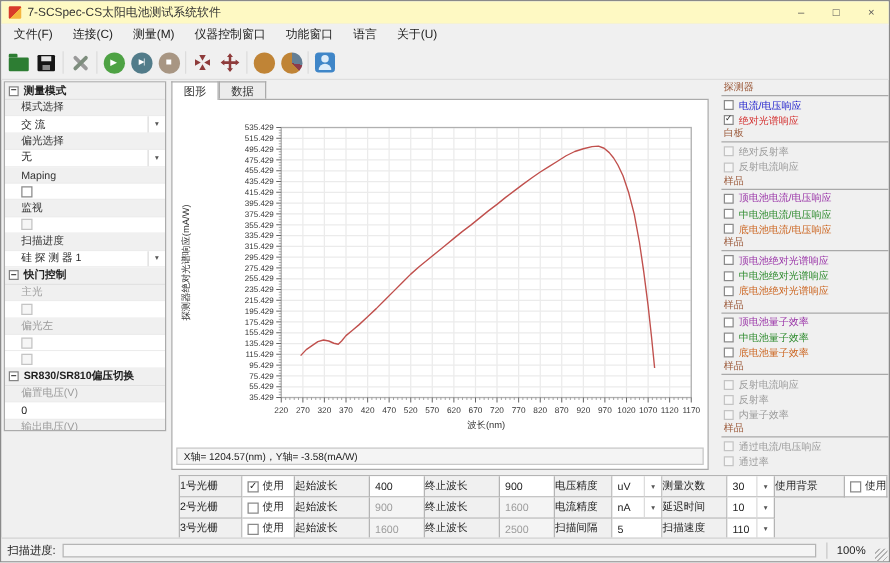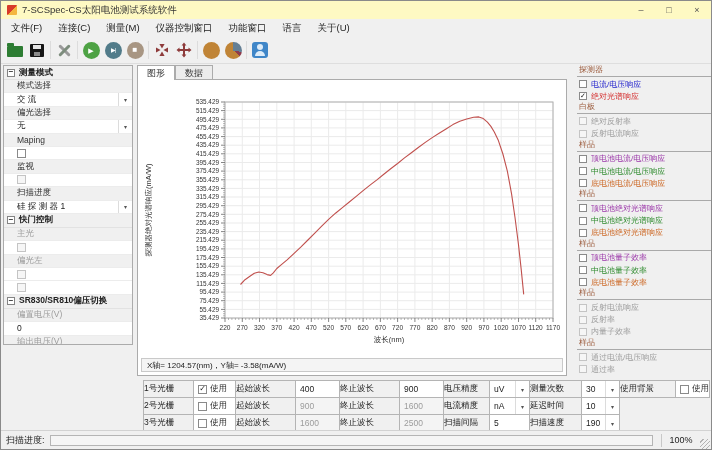--- a/index.html
+++ b/index.html
@@ -754,21 +754,21 @@
       <div class="tcell tlabel">
         <span>扫描间隔</span>
       </div>
       <div class="tcell tinput">
         <span>5</span>
       </div>
       <div class="tcell tlabel">
         <span>扫描速度</span>
       </div>
       <div class="tcell tselect">
-        <span>190</span>
+        <span>110</span>
         <span class="ddn"></span>
       </div>
       <div class="tcell tempty"></div>
       <div class="tcell tempty"></div>
     </div>
 
   <div class="statusbar">
     <span class="sb-label">扫描进度:</span>
     <span class="ptrack"></span>
     <span class="sb-div"></span>

